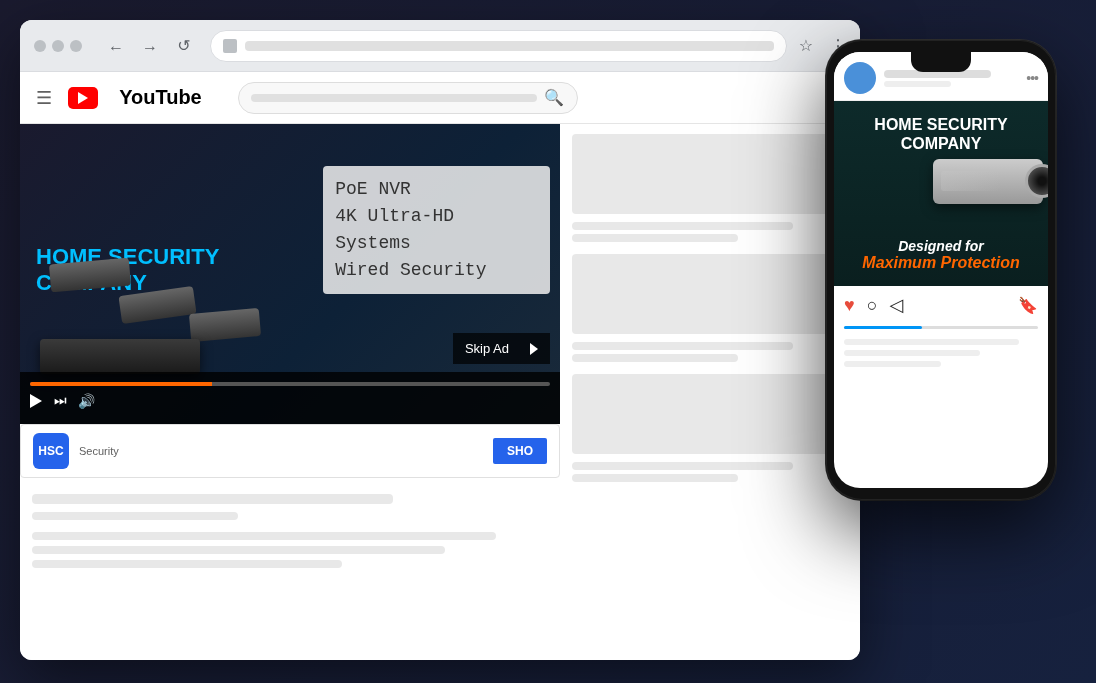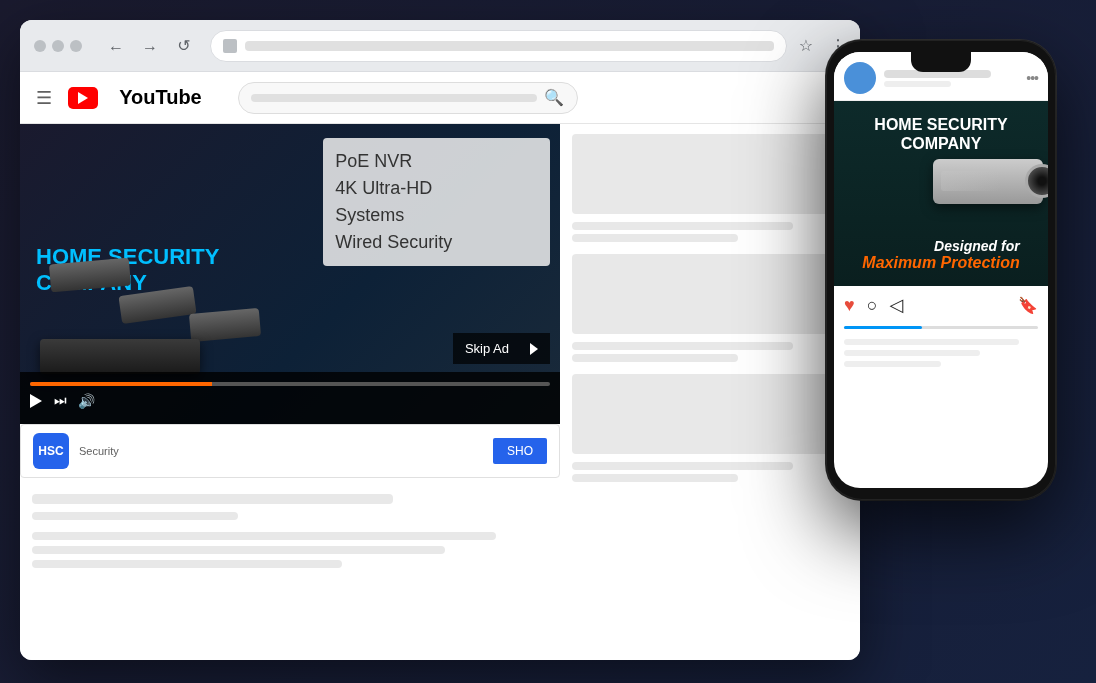--- a/index.html
+++ b/index.html
@@ -241,22 +241,23 @@
       font-size: 22px;
       font-weight: 900;
       line-height: 1.2;
       text-transform: uppercase;
       margin-bottom: 8px;
     }
 
     .video-content-right {
       position: absolute;
       right: 10px;
-      top: 14px;
+      top: 42px;
       width: 42%;
+      font-family: Liberation Mono, monospace;
     }
 
     .product-text {
       color: #333;
       font-size: 18px;
       font-weight: 400;
       line-height: 1.5;
       background: rgba(240,240,240,0.85);
       padding: 10px 12px;
       border-radius: 4px;
@@ -407,21 +408,21 @@
     .ad-sponsored {
       font-size: 11px;
       color: #606060;
     }
 
     .ad-cta-btn {
       background: #2563eb;
       color: #fff;
       padding: 6px 14px;
       font-size: 12px;
-      font-weight: 400;
+      font-weight: 700;
       border: none;
       cursor: pointer;
       border-radius: 2px;
     }
 
     
     .below-video {
       padding: 8px 12px;
     }
 
@@ -582,21 +583,21 @@
       top: 50%;
       transform: translateY(-50%);
       width: 60px;
       height: 20px;
       background: linear-gradient(90deg, rgba(200,200,200,0.3) 0%, transparent 100%);
       border-radius: 3px;
     }
 
     .insta-ad-tagline {
       z-index: 2;
-      text-align: right;
+      text-align: center;
     }
 
     .insta-tagline-designed {
       color: #fff;
       font-size: 14px;
       font-style: italic;
       font-weight: 600;
     }
 
     .insta-tagline-max {

